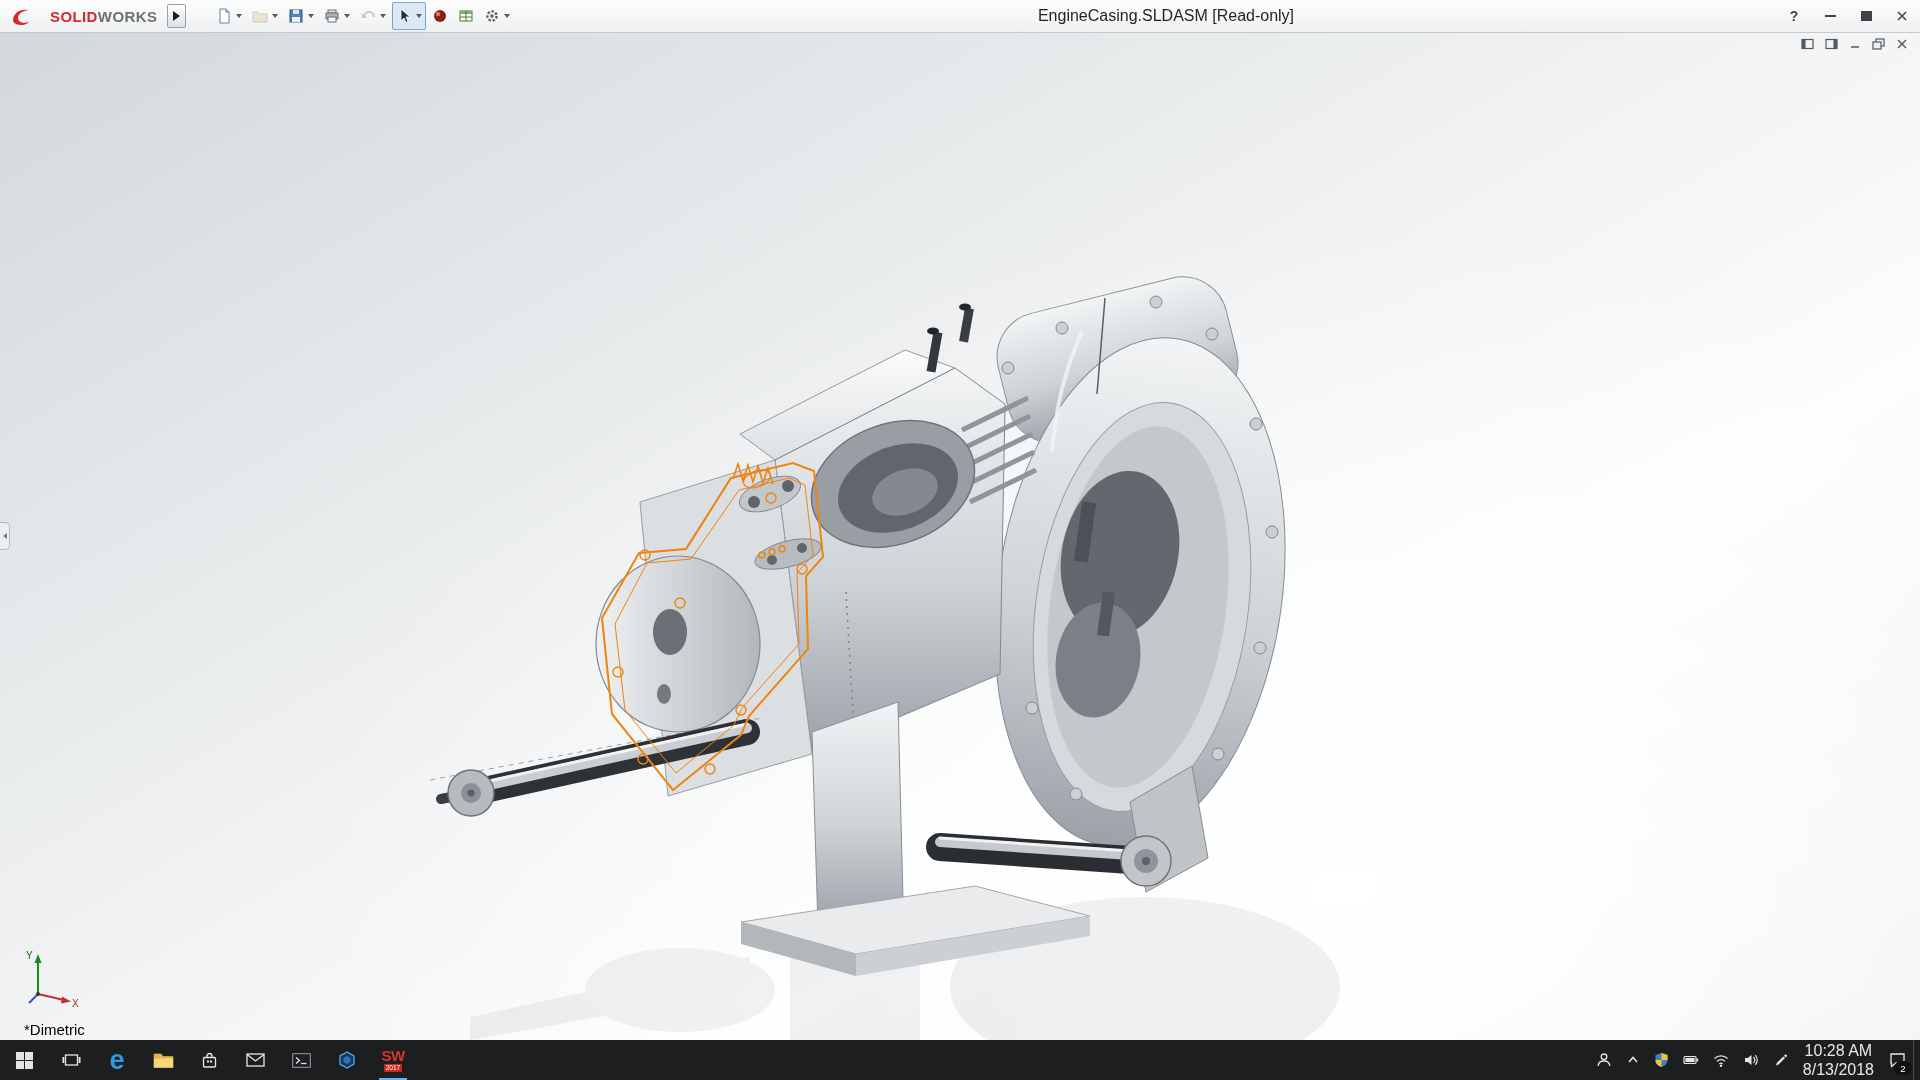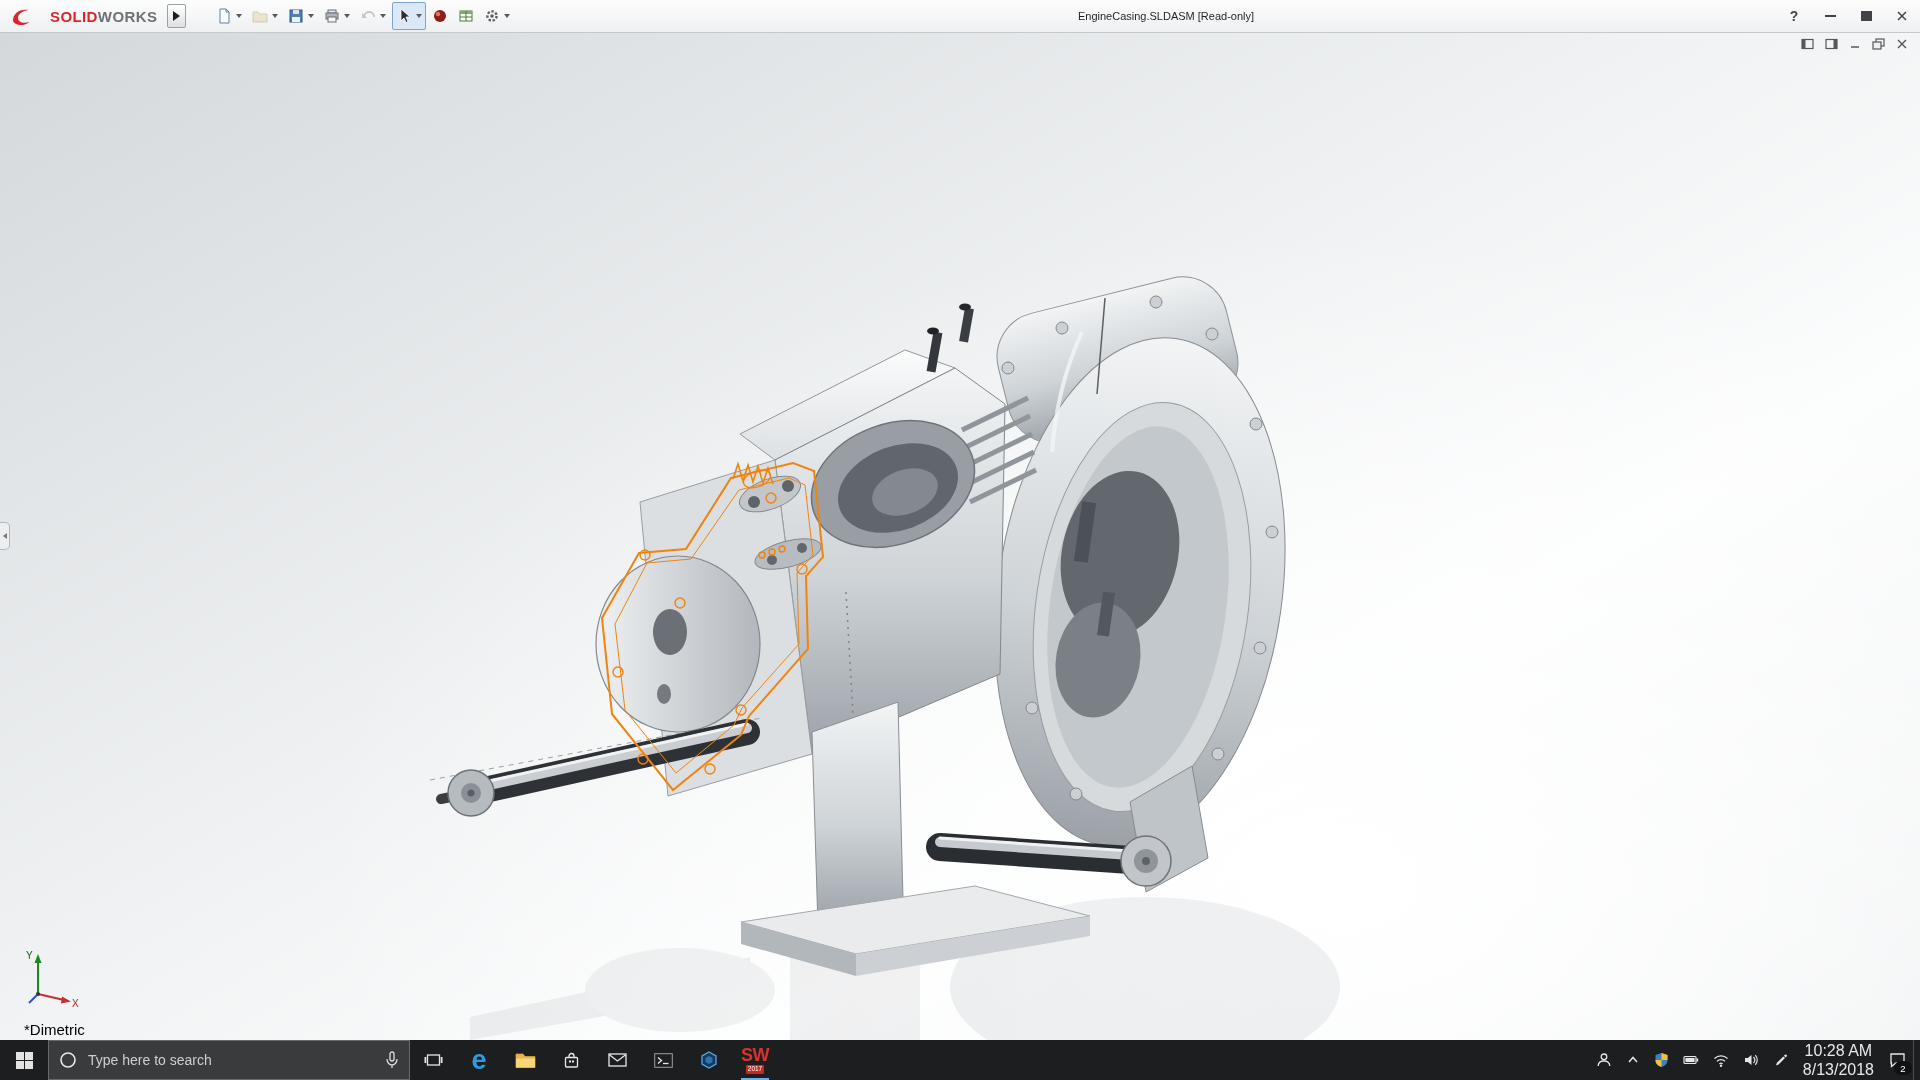--- a/index.html
+++ b/index.html
@@ -19,21 +19,21 @@
     justify-content:center;margin:0 26px 0 6px;}
   .flyout-tri{width:0;height:0;border-top:5px solid transparent;border-bottom:5px solid transparent;
     border-left:7px solid #1b1d1f;}
   .toolbar{display:flex;align-items:center;gap:2px;}
   .tb{height:26px;display:flex;align-items:center;padding:0 3px;border:1px solid transparent;border-radius:2px;}
   .tb.active{border:1px solid #7aa5cf;background:#dbe8f5;}
   .tb.disabled svg{opacity:.35;}
   .chev{width:0;height:0;border-left:3.5px solid transparent;border-right:3.5px solid transparent;
     border-top:4.5px solid #565b60;margin-left:4px;}
   .title-text{position:absolute;left:1166px;top:0;height:32px;line-height:32px;
-    transform:translateX(-50%);font-size:11px;color:#1f2224;white-space:nowrap;}
+    transform:translateX(-50%);font-size:16px;color:#1f2224;white-space:nowrap;}
   .win-controls{margin-left:auto;display:flex;height:100%;}
   .win-btn{width:36px;height:100%;display:flex;align-items:center;justify-content:center;color:#3f4347;}
   .help-q{font-size:14px;font-weight:bold;color:#3f4347;}
   .min-bar{width:11px;height:2px;background:#3f4347;}
   .max-box{width:11px;height:10px;background:#3f4347;}
 
   
   .viewport{position:absolute;top:32px;left:0;right:0;bottom:40px;
     background:
       radial-gradient(ellipse at 70% 85%, #ffffff 0%, rgba(255,255,255,0) 55%),
@@ -55,21 +55,21 @@
   .tb-start{width:48px;display:flex;align-items:center;justify-content:center;}
   .search{width:340px;background:#3a3b3d;border:1px solid #68696b;display:flex;
     align-items:center;padding:0 10px;gap:9px;margin:0;}
   .search input{flex:1;background:transparent;border:none;outline:none;color:#d6d6d6;
     font-size:14px;font-family:"Liberation Sans",sans-serif;}
   .search input::placeholder{color:#cfcfcf;opacity:1;}
   .task-btn{width:46px;display:flex;align-items:center;justify-content:center;position:relative;}
   .task-btn.running::after{content:"";position:absolute;bottom:0;left:9px;right:9px;height:2px;background:#6cb2e8;}
   .edge-e{color:#2f9ae0;font-size:27px;font-weight:bold;line-height:1;}
   .sw-badge{display:flex;flex-direction:column;align-items:center;line-height:1;}
-  .sw-letters{color:#d8342c;font-weight:bold;font-size:18px;letter-spacing:-0.5px;}
+  .sw-letters{color:#d8342c;font-weight:bold;font-size:15px;letter-spacing:-0.5px;}
   .sw-year{background:#c8281f;color:#fff;font-size:6.5px;padding:1px 2px;border-radius:1px;margin-top:1px;}
   .tray{margin-left:auto;display:flex;align-items:center;}
   .tray-btn{padding:0 7px;height:40px;display:flex;align-items:center;justify-content:center;position:relative;}
   .clock{padding:0 8px;color:#e8e8e8;font-size:16px;text-align:center;line-height:1.2;}
   .badge{position:absolute;right:1px;bottom:5px;min-width:14px;height:14px;border-radius:8px;
     background:#101114;color:#fff;font-size:9.5px;display:flex;align-items:center;
     justify-content:center;padding:0 2px;}
   .show-desktop{width:6px;border-left:1px solid #4a4b4d;height:100%;}
 </style>
 </head>
@@ -363,30 +363,20 @@
   <div class="taskbar">
     <div class="tb-start">
       <svg width="17" height="17" viewBox="0 0 17 17">
         <rect x="0" y="0" width="8" height="8" fill="#e3e3e3"></rect>
         <rect x="9" y="0" width="8" height="8" fill="#e3e3e3"></rect>
         <rect x="0" y="9" width="8" height="8" fill="#e3e3e3"></rect>
         <rect x="9" y="9" width="8" height="8" fill="#e3e3e3"></rect>
       </svg>
     </div>
 
-    <div class="search">
-      <svg width="18" height="18" viewBox="0 0 18 18">
-        <circle cx="9" cy="9" r="7" fill="none" stroke="#e9e9e9" stroke-width="1.6"></circle>
-      </svg>
-      <input type="text" placeholder="Type here to search" style="">
-      <svg width="14" height="18" viewBox="0 0 14 18">
-        <rect x="5" y="1" width="4" height="9" rx="2" fill="none" stroke="#dcdcdc" stroke-width="1.3"></rect>
-        <path d="M2 8 C2 12 4.8 14 7 14 C9.2 14 12 12 12 8 M7 14 L7 17" fill="none" stroke="#dcdcdc" stroke-width="1.3"></path>
-      </svg>
-    </div>
 
     <div class="task-btn">
       <svg width="19" height="18" viewBox="0 0 19 18">
         <rect x="3.5" y="4" width="12" height="10" fill="none" stroke="#e6e6e6" stroke-width="1.3"></rect>
         <rect x="0.5" y="6" width="1.8" height="6" fill="#e6e6e6"></rect>
         <rect x="16.7" y="6" width="1.8" height="6" fill="#e6e6e6"></rect>
       </svg>
     </div>
     <div class="task-btn">
       <span class="edge-e">e</span>

